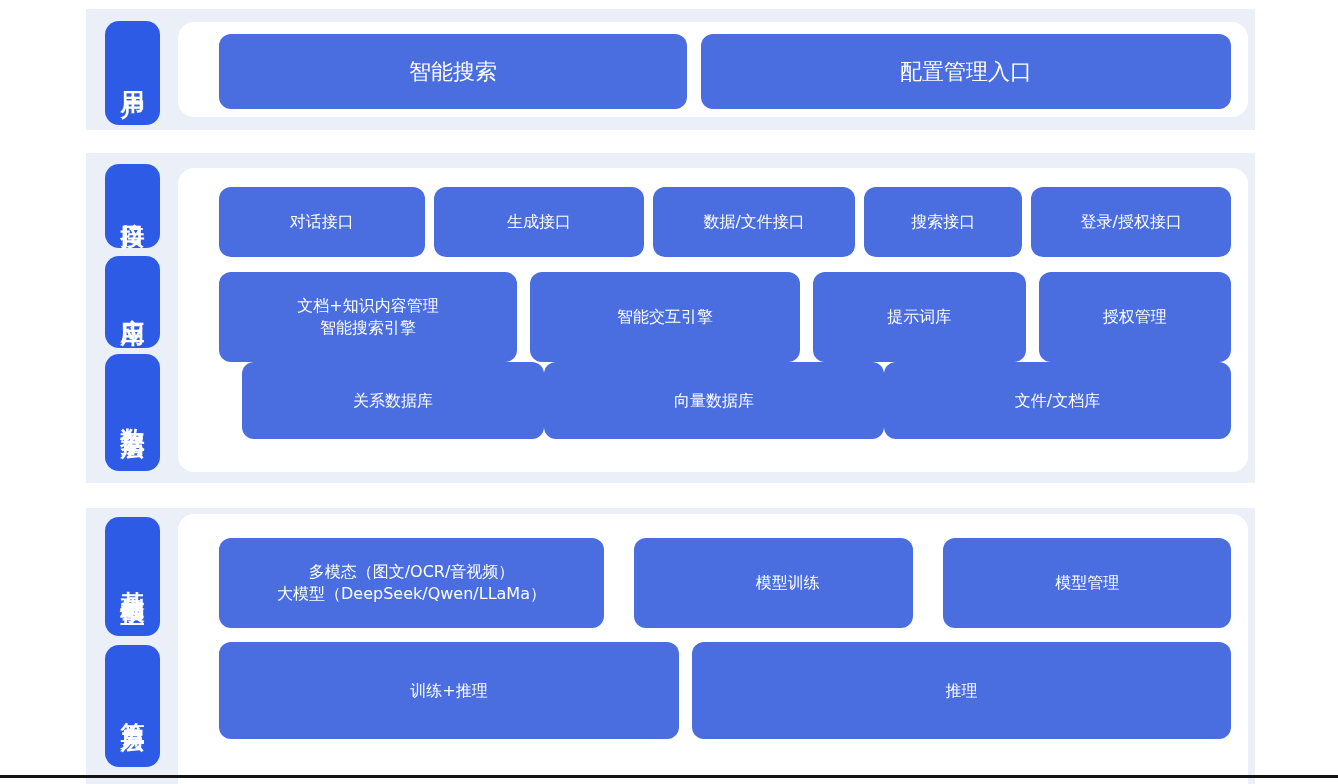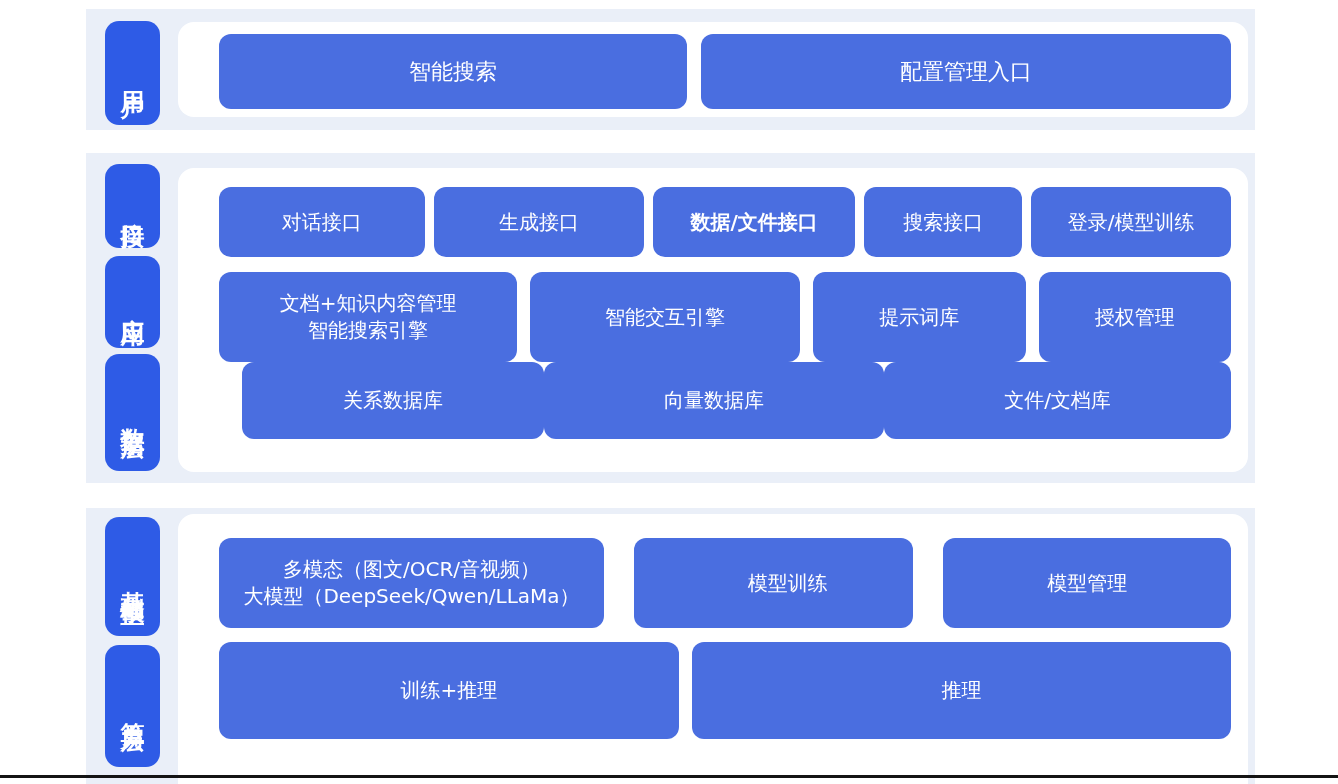--- a/index.html
+++ b/index.html
@@ -39,21 +39,21 @@
     display: flex; flex-direction: column;
     padding: 0 17px 0 41px;
   }
   .row { display: flex; }
   .block {
     background: var(--block-bg, #4a6ee0);
     border-radius: 12px;
     color: var(--text-color, #ffffff);
     display: flex; align-items: center; justify-content: center;
     text-align: center;
-    font-size: 20px;
+    font-size: 16px;
     line-height: 1.35;
     white-space: pre-line;
   }
   .block.lg { font-size: 22px; }
 
   .bottom-line {
     position: absolute; left: 0; top: 775px;
     width: 1338px; height: 3px;
     background: var(--bottom-line, #141414);
   }
@@ -79,23 +79,23 @@
     <div class="band band-middle">
       <div class="label-col">
         <div class="chip" style="margin-top:11px; height:84px;">接口</div>
         <div class="chip" style="margin-top:8px; height:92px;">应用</div>
         <div class="chip" style="margin-top:6px; height:117px;">数据层</div>
       </div>
       <div class="card" style="margin-top:15px; margin-bottom:11px;">
         <div class="row" style="height:70px; margin-top:19px; column-gap:9px;">
           <div class="block" style="flex:205 205 0;">对话接口</div>
           <div class="block" style="flex:210 210 0;">生成接口</div>
-          <div class="block" style="flex:201 201 0;font-weight:bold;">数据/文件接口</div>
+          <div class="block" style="flex:201 201 0;">数据/文件接口</div>
           <div class="block" style="flex:158 158 0;">搜索接口</div>
-          <div class="block" style="flex:199 199 0;">登录/模型训练</div>
+          <div class="block" style="flex:199 199 0;">登录/授权接口</div>
         </div>
         <div class="row" style="height:90px; margin-top:15px; column-gap:13px;">
           <div class="block" style="flex:296 296 0;">文档+知识内容管理
 智能搜索引擎</div>
           <div class="block" style="flex:268 268 0;">智能交互引擎</div>
           <div class="block" style="flex:211 211 0;text-align:right;">提示词库</div>
           <div class="block" style="flex:191 191 0;">授权管理</div>
         </div>
         <div class="row" style="height:77px; padding-left:23px;">
           <div class="block" style="flex:302 302 0;">关系数据库</div>

